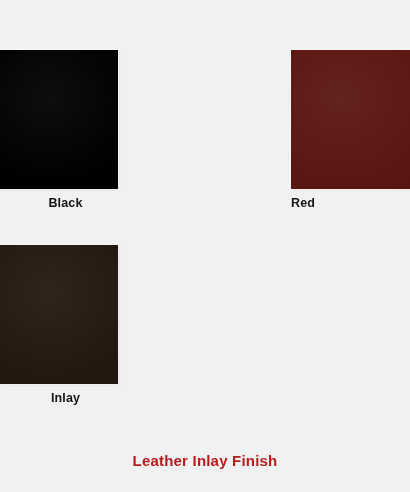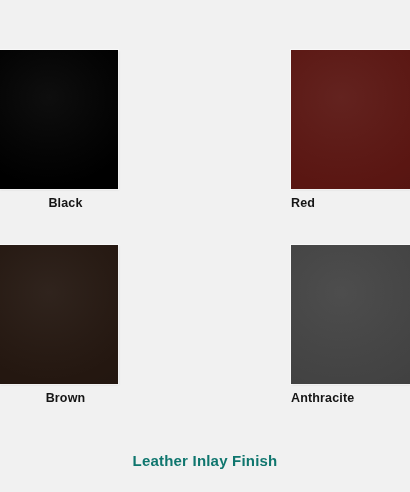--- a/index.html
+++ b/index.html
@@ -74,44 +74,40 @@
 
   
   #board-caption {
     position: absolute;
     left: 0;
     top: 452px;
     width: 410px;
     text-align: center;
     font-size: 15px;
     font-weight: bold;
-    color: #0f766e;
+    color: #b91c1c;
     letter-spacing: 0.2px;
   }
 </style>
 </head>
 <body style="background-color: rgb(241, 241, 241);">
 
 <div id="swatch-board">
 
   <div class="swatch-cell col-left row-top">
     <div class="swatch-chip" style="background-color: rgb(0, 0, 0);"></div>
     <div class="swatch-label">Black</div>
   </div>
 
   <div class="swatch-cell col-right row-top">
     <div class="swatch-chip" style="background-color: rgb(90, 22, 18);"></div>
     <div class="swatch-label">Red</div>
   </div>
 
   <div class="swatch-cell col-left row-bottom">
     <div class="swatch-chip" style="background-color: rgb(36, 23, 16);"></div>
-    <div class="swatch-label">Brown</div>
+    <div class="swatch-label">Inlay</div>
   </div>
 
-  <div class="swatch-cell col-right row-bottom">
-    <div class="swatch-chip" style="background-color: rgb(67, 67, 67);"></div>
-    <div class="swatch-label">Anthracite</div>
-  </div>
 
   <div id="board-caption">Leather Inlay Finish</div>
 
 </div>
 
 </body></html>

